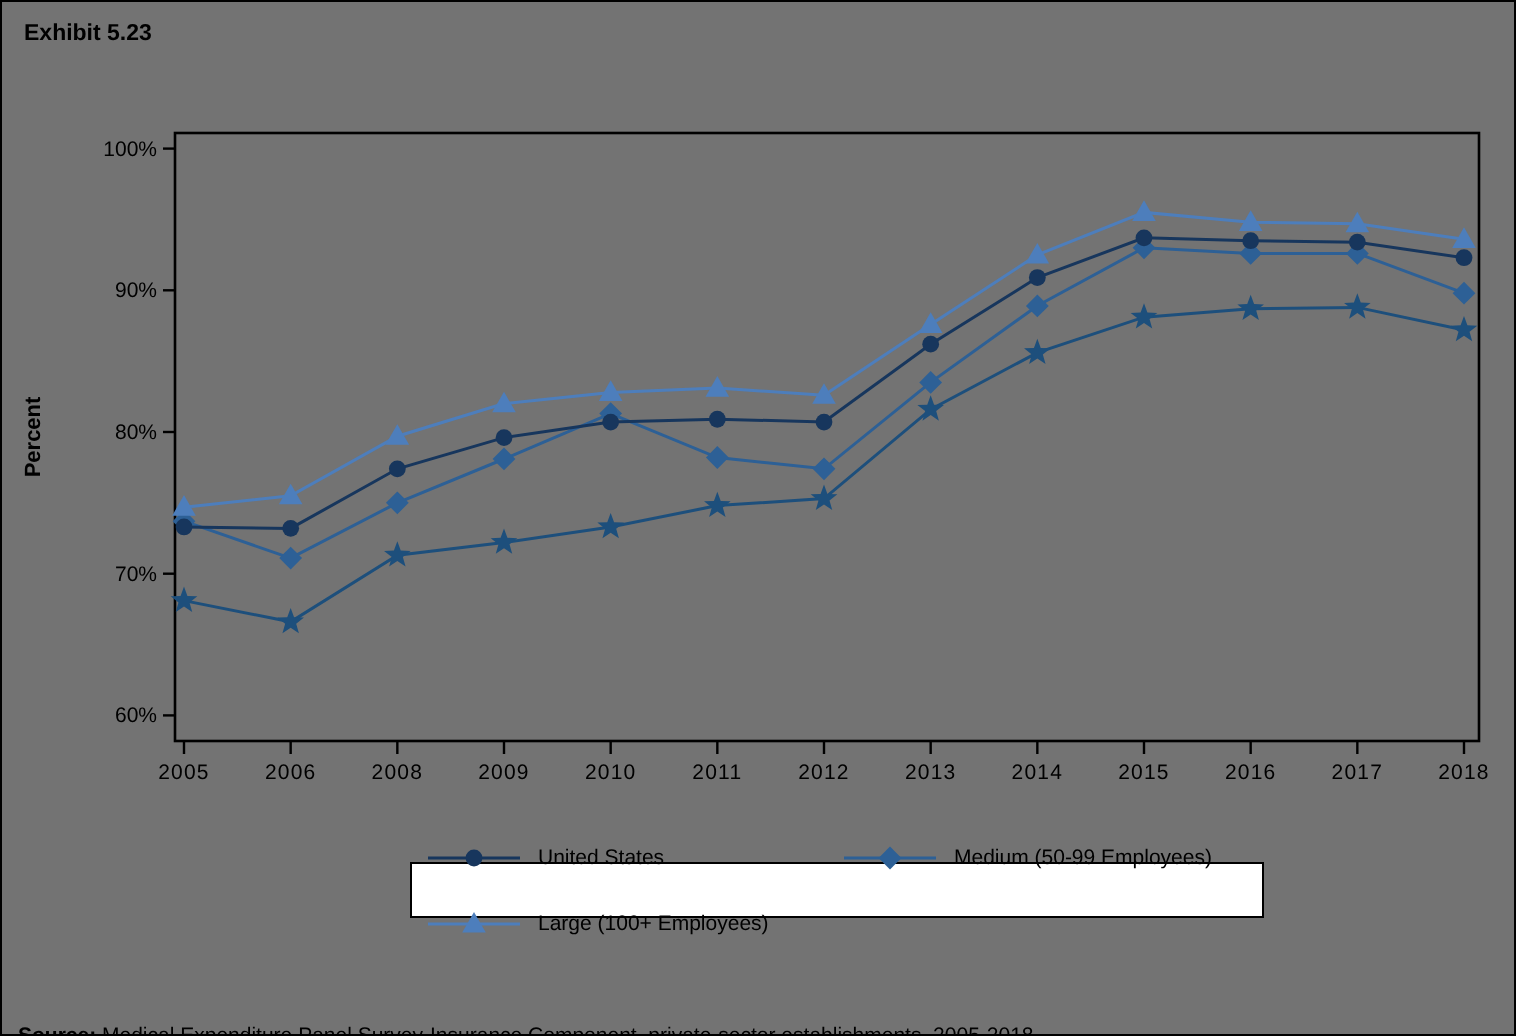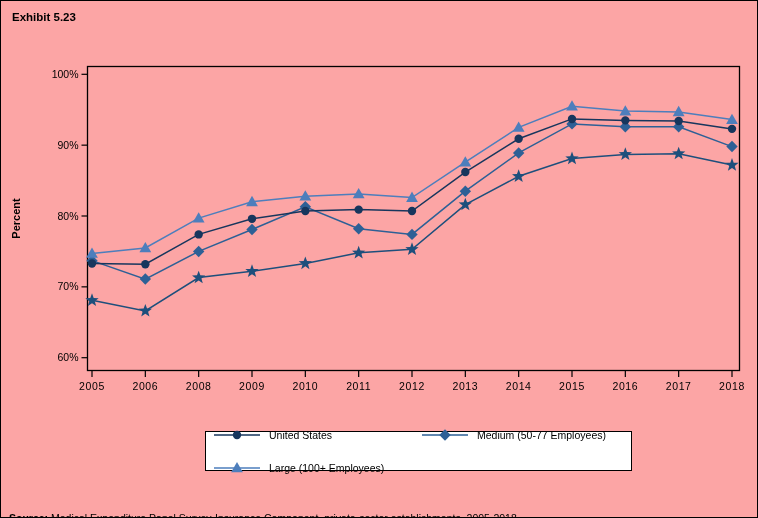--- a/index.html
+++ b/index.html
@@ -1,30 +1,30 @@
 <!DOCTYPE html>
 <html><head>
 <meta charset="utf-8">
 <style>
   html,body{margin:0;padding:0;background:#fff;}
   .page{
     position:relative;
     width:756px;height:516px;
     border:1px solid #000;
-    background:#fca5a5;
+    background:#737373;
     font-family:"Liberation Sans",sans-serif;
     color:#000;
     overflow:hidden;
   }
   .titleblock{position:absolute;left:11px;top:9px;width:720px;}
   .exhibit-label{font-size:11.5px;font-weight:bold;line-height:15px;}
   .title-line{font-size:11.5px;font-weight:bold;line-height:14px;}
   .chart-svg{position:absolute;left:0;top:0;}
   .legend-box{
-    position:absolute;left:204px;top:430px;width:427px;height:40px;
+    position:absolute;left:204px;top:430px;width:427px;height:28px;
     border:1px solid #000;background:#fff;
     display:grid;grid-template-columns:208px auto;
     align-content:center;row-gap:16px;padding-left:6px;box-sizing:border-box;
   }
   .legend-item{display:flex;align-items:center;height:17px;}
   .legend-item svg{flex:0 0 auto;}
   .legend-label{font-size:10.5px;margin-left:7px;white-space:nowrap;}
   .footer{position:absolute;left:8px;top:477px;width:740px;font-size:10.5px;line-height:16px;white-space:pre-wrap;}
   .b{font-weight:bold;}
 </style>
@@ -148,21 +148,21 @@
           <line x1="2" y1="7" x2="48" y2="7" stroke="#17365d" stroke-width="1.5"></line>
           <circle cx="25" cy="7" r="4.2" fill="#17365d"></circle>
         </svg>
       <span class="legend-label">United States</span>
     </div>
     <div class="legend-item">
       <svg class="legend-marker" width="50" height="14">
           <line x1="2" y1="7" x2="48" y2="7" stroke="#2d6096" stroke-width="1.5"></line>
           <polygon points="25,1.2999999999999998 30.7,7 25,12.7 19.3,7" fill="#2d6096"></polygon>
         </svg>
-      <span class="legend-label">Medium (50-77 Employees)</span>
+      <span class="legend-label">Medium (50-99 Employees)</span>
     </div>
     <div class="legend-item">
       <svg class="legend-marker" width="50" height="14">
           <line x1="2" y1="7" x2="48" y2="7" stroke="#4d7ebc" stroke-width="1.5"></line>
           <polygon points="25,1 30.9,11.3 19.1,11.3" fill="#4d7ebc"></polygon>
         </svg>
       <span class="legend-label">Large (100+ Employees)</span>
     </div>
   </div>
 

